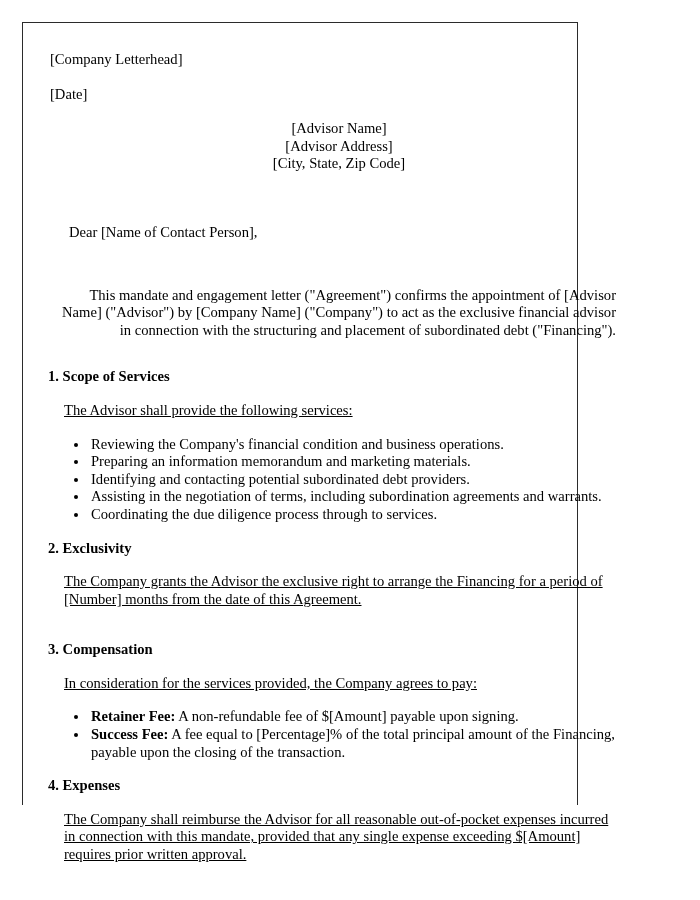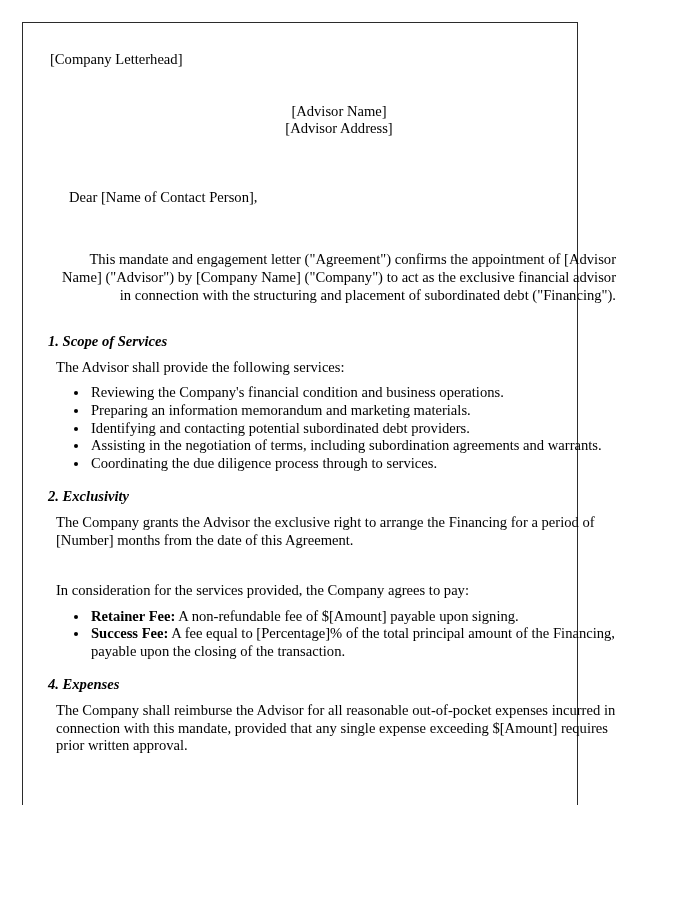--- a/index.html
+++ b/index.html
@@ -67,24 +67,24 @@
   
   .body-para {
     margin: 12px;
     text-align: right;
   }
 
   
   .section-heading {
     font-weight: bold;
     margin: 0;
-    font-style: italic;
   }
   .section-intro {
-    margin: 8px;
+    margin: 16px;
+    text-decoration: underline;
   }
 
   
   ul.bullet-list {
     margin: 4px 0 0 0;
     padding-left: 41px;
     list-style-type: disc;
   }
   ul.bullet-list li {
     margin: 0 0 0 0;
@@ -104,23 +104,25 @@
 </style>
 </head>
 <body>
 
 <div class="page-sheet">
   <div class="page-body">
 
     <div class="letterhead-block">
       <p class="letterhead-line">[Company Letterhead]</p>
       <div class="spacer-sm"></div>
+      <p class="letterhead-line">[Date]</p>
       <div class="spacer-sm"></div>
       <p class="addr-line">[Advisor Name]</p>
       <p class="addr-line">[Advisor Address]</p>
+      <p class="addr-line">[City, State, Zip Code]</p>
     </div>
 
     <div class="spacer-md"></div>
 
 
     <div class="spacer-sm"></div>
 
     <p class="salutation">Dear [Name of Contact Person],</p>
 
     <div class="spacer-sm"></div>
@@ -139,20 +141,21 @@
       <li><span>Coordinating the due diligence process through to services.</span></li>
     </ul>
 
     <div class="gap-after-list"></div>
 
     <p class="section-heading">2. Exclusivity</p>
     <p class="section-intro">The Company grants the Advisor the exclusive right to arrange the Financing for a period of [Number] months from the date of this Agreement.</p>
 
     <div class="gap-before-section"></div>
 
+    <p class="section-heading">3. Compensation</p>
     <p class="section-intro">In consideration for the services provided, the Company agrees to pay:</p>
     <ul class="bullet-list">
       <li>
         <span class="fee-label">Retainer Fee:</span><span> A non-refundable fee of $[Amount] payable upon signing.</span>
       </li>
       <li>
         <span class="fee-label">Success Fee:</span><span> A fee equal to [Percentage]% of the total principal amount of the Financing, payable upon the closing of the transaction.</span>
       </li>
     </ul>
 

